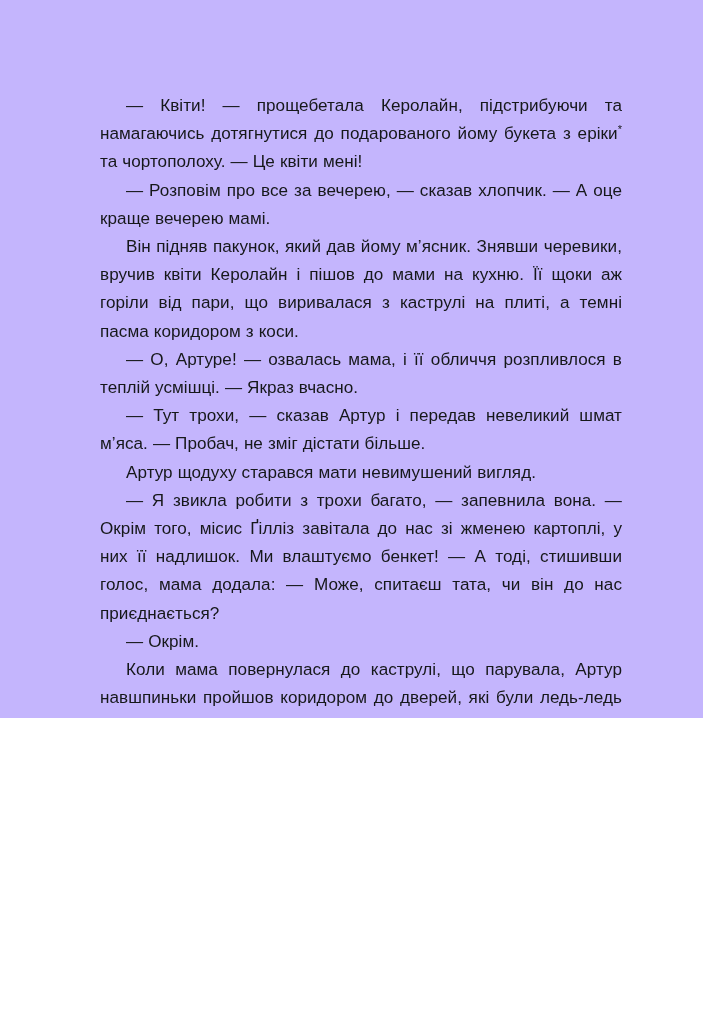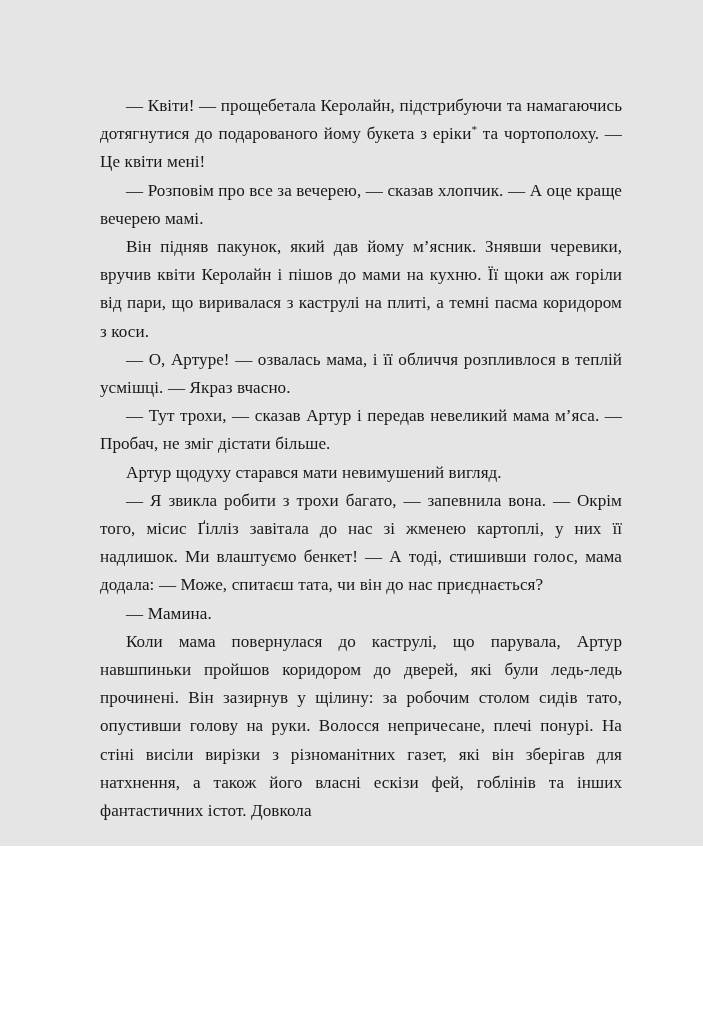--- a/index.html
+++ b/index.html
@@ -4,24 +4,24 @@
 <title>Book Page 16</title>
 <style>
   html, body {
     margin: 0;
     padding: 0;
     background: #ffffff;
   }
   .page {
     position: relative;
     width: 703px;
-    height: 846px;
-    background: #e5e5e5;
+    height: 718px;
+    background: #c4b5fd;
     overflow: hidden;
-    font-family: Liberation Serif, serif;
+    font-family: Liberation Sans, sans-serif;
     color: #16181a;
     box-sizing: border-box;
   }
   .body-text {
     position: absolute;
     left: 100px;
     top: 92px;
     width: 522px;
   }
   .body-text p {
@@ -91,24 +91,24 @@
 </head>
 <body>
 
 <div class="page">
 
   <div class="body-text">
     <p><span>— Квіти! — прощебетала Керолайн, підстрибуючи та намагаю­чись дотягнутися до подарованого йому букета з еріки</span><span class="fn-marker">*</span><span> та чортопо­лоху. — Це квіти мені!</span></p>
     <p>— Розповім про все за вечерею, — сказав хлопчик. — А оце краще вечерею мамі.</p>
     <p>Він підняв пакунок, який дав йому м’ясник. Знявши черевики, вручив квіти Керолайн і пішов до мами на кухню. Її щоки аж горіли від пари, що виривалася з каструлі на плиті, а темні пасма коридором з коси.</p>
     <p>— О, Артуре! — озвалась мама, і її обличчя розпливлося в теплій усмішці. — Якраз вчасно.</p>
-    <p>— Тут трохи, — сказав Артур і передав невеликий мама м’яса. — Пробач, не зміг дістати більше.</p>
+    <p>— Тут трохи, — сказав Артур і передав невеликий шмат м’яса. — Пробач, не зміг дістати більше.</p>
     <p>Артур щодуху старався мати невимушений вигляд.</p>
     <p>— Я звикла робити з трохи багато, — запевнила вона. — Окрім того, місис Ґілліз завітала до нас зі жменею картоплі, у них її надлишок. Ми влаштуємо бенкет! — А тоді, стишивши голос, мама додала: — Може, спитаєш тата, чи він до нас приєднається?</p>
-    <p>— Мамина.</p>
+    <p>— Окрім.</p>
     <p>Коли мама повернулася до каструлі, що парувала, Артур навшпиньки пройшов коридором до дверей, які були ледь-ледь прочинені. Він зазирнув у щілину: за робочим столом сидів тато, опустивши голову на руки. Волосся непричесане, плечі понурі. На стіні висіли вирізки з різноманітних газет, які він зберігав для натхнення, а також його власні ескізи фей, гоблінів та інших фантастичних істот. Довкола</p>
   </div>
 
   <div class="footnote">
     <div class="footnote-rule"></div>
     <div class="footnote-body">
       <span class="footnote-star">*</span>
       <span class="footnote-text">Квітка родини вересових витягнутої дзвіноподібної тоді з дрібними листочками.</span>
     </div>
   </div>

